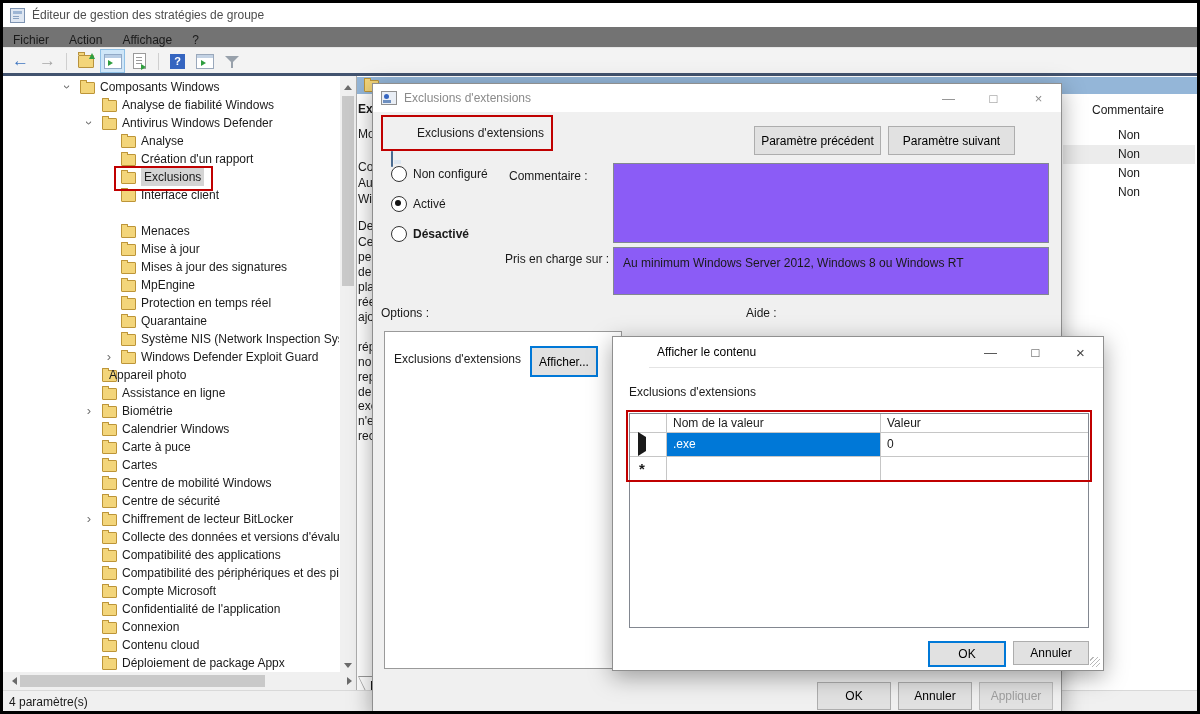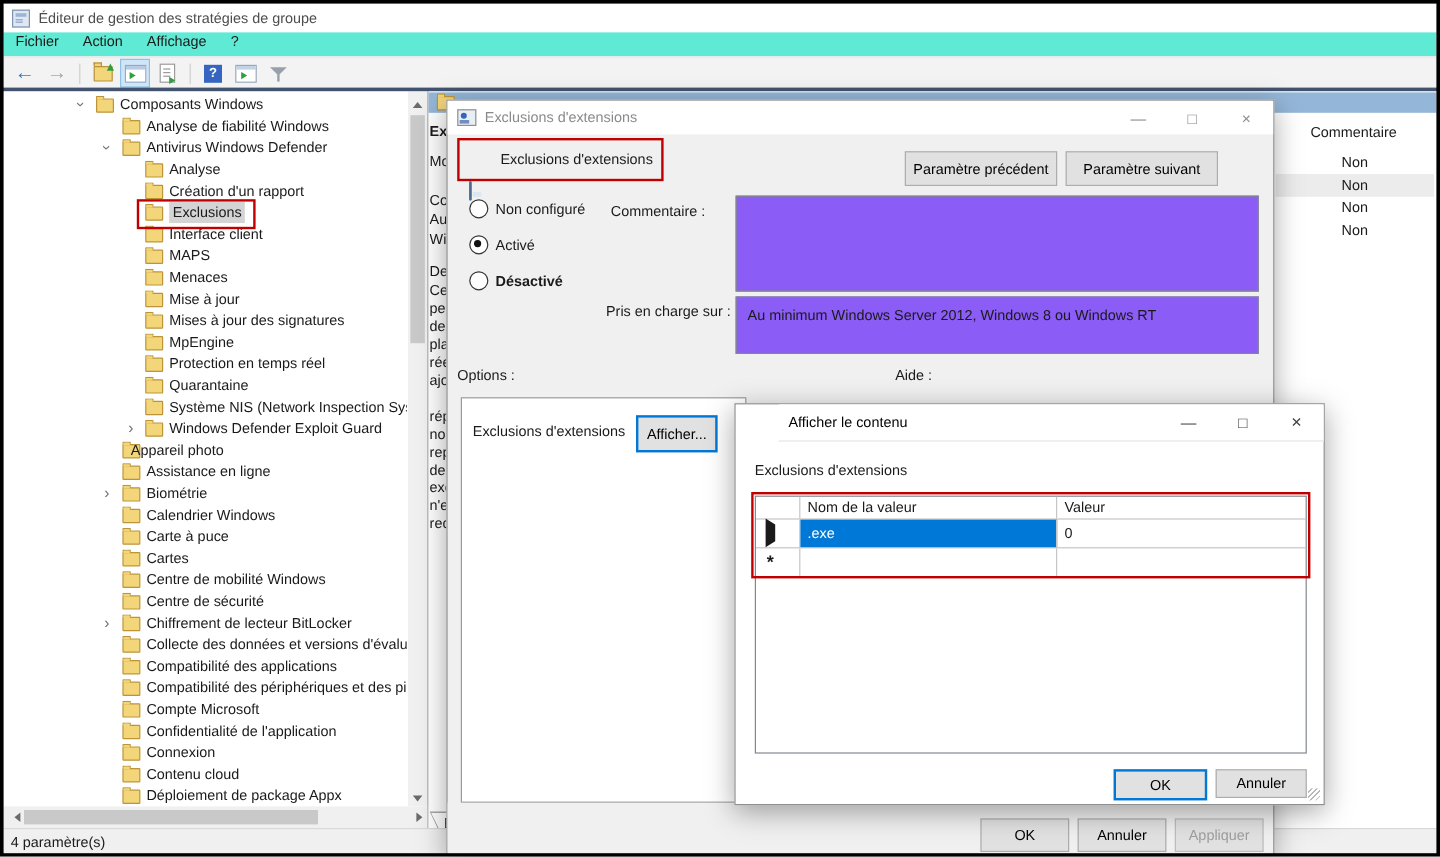--- a/index.html
+++ b/index.html
@@ -7,21 +7,21 @@
        font-family:"Liberation Sans","DejaVu Sans",sans-serif;font-size:12px;color:#1a1a1a;}
   .abs{position:absolute;}
   .frame{position:absolute;inset:0;border:3px solid #000;pointer-events:none;z-index:90;}
 
   
   .titlebar{position:absolute;left:3px;top:3px;right:3px;height:24px;background:#fff;
             display:flex;align-items:center;gap:7px;padding-left:7px;color:#4d4d4d;}
   .app-icon{width:13px;height:13px;background:#dfe7f2;border:1px solid #7d93b1;position:relative;}
   .app-icon::before{content:"";position:absolute;left:2px;top:2px;right:2px;height:3px;background:#9db5d4;}
   .app-icon::after{content:"";position:absolute;left:2px;top:7px;width:6px;height:1px;background:#8aa2c2;box-shadow:0 2px 0 #8aa2c2;}
-  .menubar{position:absolute;left:3px;top:27px;right:3px;height:20px;background:#5eead4;display:flex;align-items:flex-start;}
+  .menubar{position:absolute;left:3px;top:27px;right:3px;height:20px;background:#737373;display:flex;align-items:flex-end;}
   .menu-item{padding:0 10px;color:#1a1a1a;}
   .toolbar{position:absolute;left:3px;top:47px;right:3px;height:26px;background:#f3f3f3;
            border-top:1px solid #e6e6e6;display:flex;align-items:center;padding-left:5px;gap:2px;}
   .tbtn{width:23px;height:22px;display:flex;align-items:center;justify-content:center;border:1px solid transparent;}
   .tbtn.active{background:#cfe6f8;border:1px solid #8fc0e6;}
   .tsep{width:1px;height:17px;background:#cfcfcf;margin:0 4px;}
   .navline{position:absolute;left:0;top:73px;width:1200px;height:3px;background:#42536f;z-index:4;}
 
   
   .g-back-icon::before{content:"←";color:#3f76c0;font-size:17px;font-weight:bold;}
@@ -200,24 +200,20 @@
         <span class="tlabel" style="left: 138px;">Création d'un rapport</span>
       </div>
       <div class="trow" style="top: 92px;">
         <span class="folder" style="left: 118px;"></span>
         <span class="tlabel sel" style="left: 138px;">Exclusions</span>
       </div>
       <span class="redbox" style="left: 111px; top: 90px; width: 95px; height: 21px; z-index: 3;"></span>
       <div class="trow" style="top: 110px;">
         <span class="folder" style="left: 118px;"></span>
         <span class="tlabel" style="left: 138px;">Interface client</span>
-      </div>
-      <div class="trow" style="top: 128px;">
-        <span class="folder" style="left: 118px;"></span>
-        <span class="tlabel" style="left: 138px;">MAPS</span>
       </div>
       <div class="trow" style="top: 146px;">
         <span class="folder" style="left: 118px;"></span>
         <span class="tlabel" style="left: 138px;">Menaces</span>
       </div>
       <div class="trow" style="top: 164px;">
         <span class="folder" style="left: 118px;"></span>
         <span class="tlabel" style="left: 138px;">Mise à jour</span>
       </div>
       <div class="trow" style="top: 182px;">

